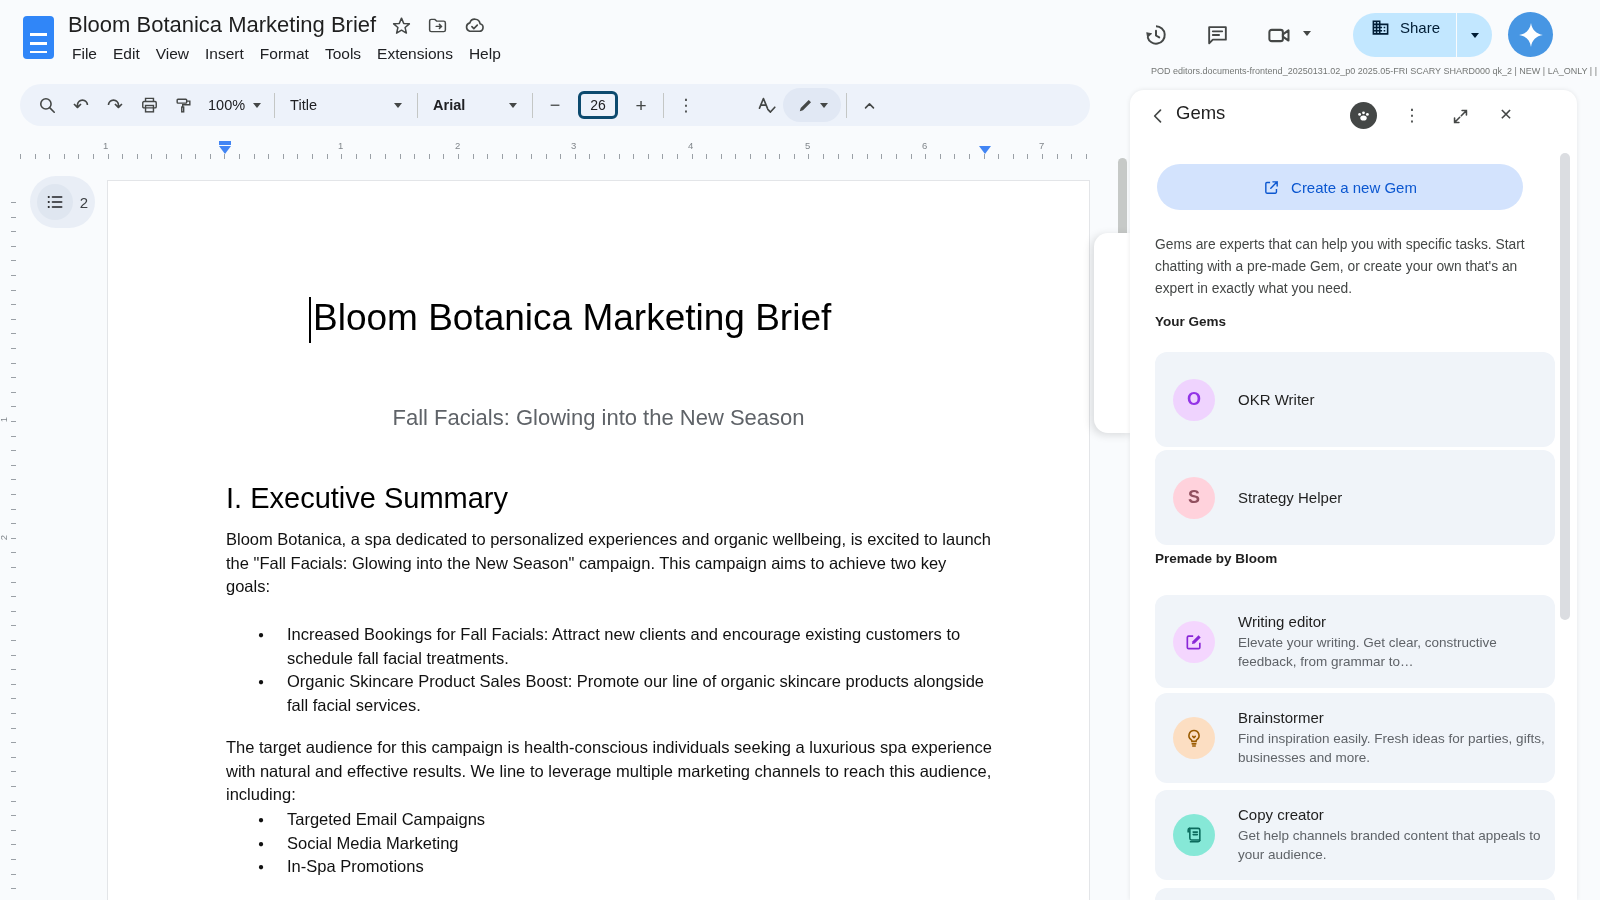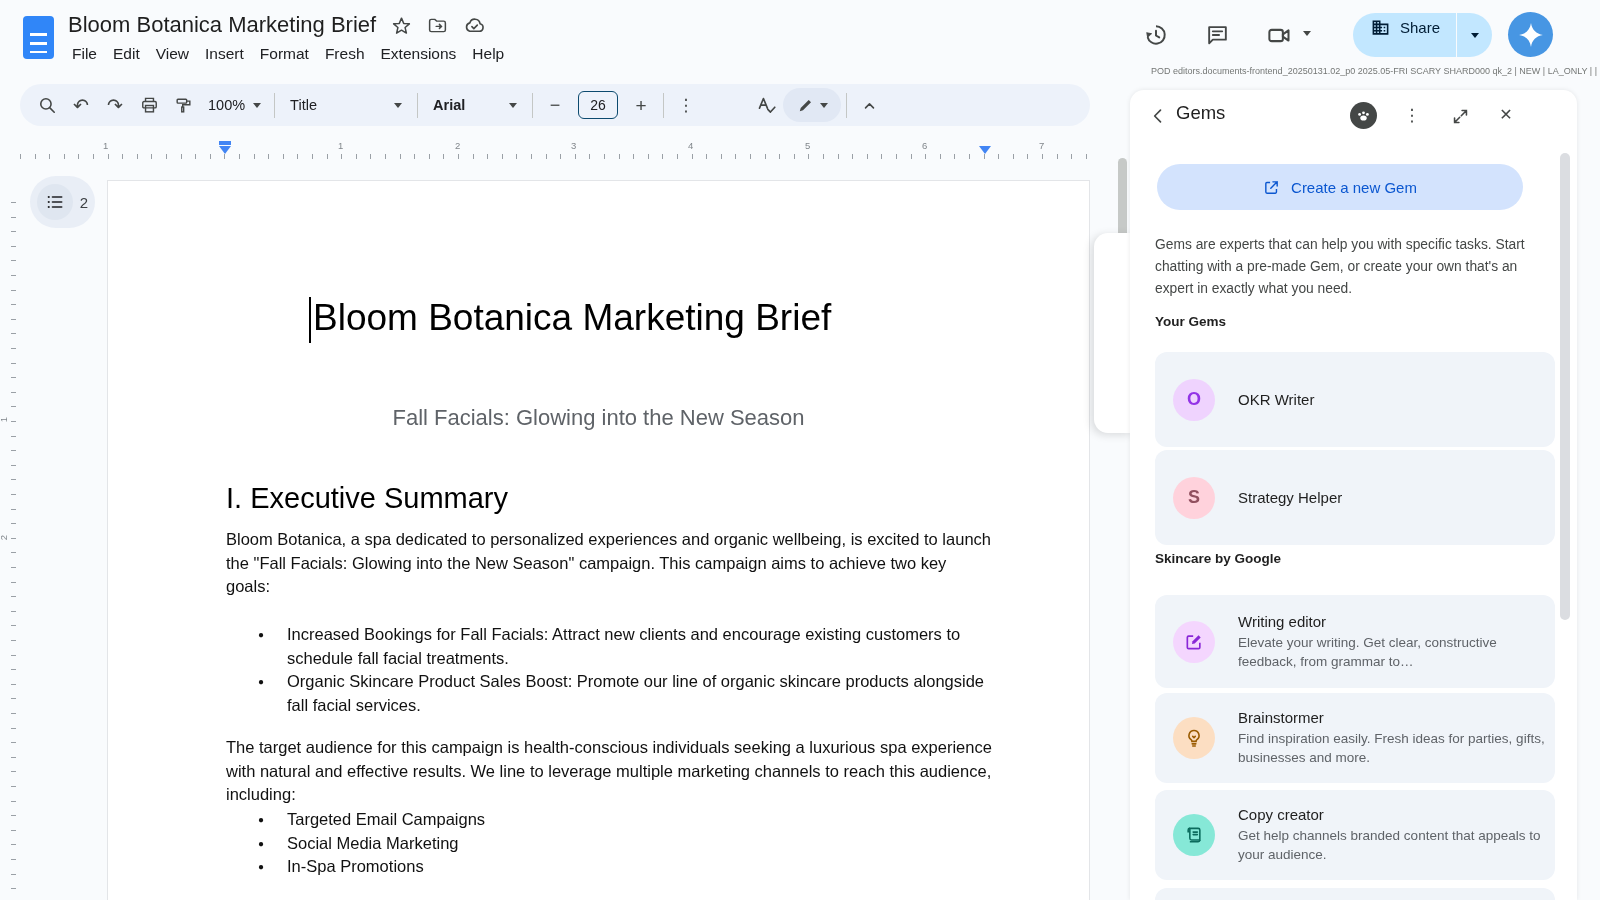--- a/index.html
+++ b/index.html
@@ -34,21 +34,21 @@
   .toolbar { position:absolute; left:20px; top:84px; width:1070px; height:42px; background:#edf2fa;
     border-radius:21px; display:flex; align-items:center; padding:0 10px; color:#444746; }
   .tb-btn { min-width:34px; height:34px; border-radius:17px; display:flex; align-items:center;
     justify-content:center; gap:6px; }
   .tb-div { width:1px; height:25px; background:#c4c7c5; margin:0 5px; }
   .tb-text { font-size:14.5px; color:#202124; }
   .tb-zoom { padding:0 8px; gap:8px; }
   .tb-style { width:132px; justify-content:space-between; padding:0 10px; }
   .tb-font { width:104px; justify-content:space-between; padding:0 10px;font-weight:bold; }
   .glyph { font-size:19px; line-height:1; }
-  .size-box { width:40px; height:28px; border:1px solid #0c4a6e; border-radius:6px; background:transparent;
+  .size-box { width:40px; height:28px; border:3px solid #0c4a6e; border-radius:6px; background:transparent;
     text-align:center; font-size:14px; font-family:"Liberation Sans",sans-serif; color:#202124; margin:0 6px; }
   .pen-pill { background:#e1e8f4; border-radius:17px; width:58px; }
 
   
   .ruler-h { position:absolute; left:20px; top:140px; width:1080px; height:19px; }
   .ruler-h::before { content:""; position:absolute; left:0; right:0; bottom:0; height:5px;
     background:repeating-linear-gradient(90deg, #9aa0a6 0 1px, transparent 1px 14.6px); }
   .ruler-h .num { position:absolute; top:0; font-size:9.5px; color:#80868b; }
   .ruler-v { position:absolute; left:0; top:162px; width:16px; height:738px; }
   .ruler-v::before { content:""; position:absolute; top:40px; bottom:0; right:0; width:5px;
@@ -144,21 +144,21 @@
         </svg>
     </span>
   </div>
 
   <nav class="menubar">
     <span>File</span>
     <span>Edit</span>
     <span>View</span>
     <span>Insert</span>
     <span>Format</span>
-    <span>Fresh</span>
+    <span>Tools</span>
     <span>Extensions</span>
     <span>Help</span>
   </nav>
 
   <div class="hdr-btn ic" style="left:1141px;top:20px;">
     <svg width="26" height="26" viewBox="0 0 24 24" fill="none" stroke="currentColor" stroke-width="1.8">
         <path d="M12 4a8 8 0 1 1-7.7 10"></path>
         <path d="M4.4 14.6L3.6 10l4.5.9" fill="currentColor" stroke-width="1"></path>
         <path d="M12 8v4.5l3 1.7" stroke-linecap="round"></path>
       </svg>
@@ -360,21 +360,21 @@
 
     <div class="gem-card" style="top:262px;height:95px;">
       <span class="gem-av" style="background:#efd3fe;color:#9334e6;">O</span>
       <span class="gem-name">OKR Writer</span>
     </div>
     <div class="gem-card" style="top:360px;height:95px;">
       <span class="gem-av" style="background:#ffd2dc;color:#91505f;">S</span>
       <span class="gem-name">Strategy Helper</span>
     </div>
 
-    <div class="sb-label" style="top:461px;">Skincare by Google</div>
+    <div class="sb-label" style="top:461px;">Premade by Bloom</div>
 
     <div class="gem-card" style="top:505px;height:93px;">
       <span class="gem-av" style="background:#f4d6fe;">
         <svg width="20" height="20" viewBox="0 0 24 24" fill="none" stroke="#8a27d7" stroke-width="2">
             <path d="M11 5H5.5A1.5 1.5 0 0 0 4 6.5v12A1.5 1.5 0 0 0 5.5 20h12a1.5 1.5 0 0 0 1.5-1.5V13"></path>
             <path d="M9.5 14.5l.8-3.3 7.2-7.2 2.5 2.5-7.2 7.2-3.3.8z" fill="#8a27d7" stroke="none"></path>
           </svg>
       </span>
       <span class="pm-text">
         <div class="pm-name">Writing editor</div>

